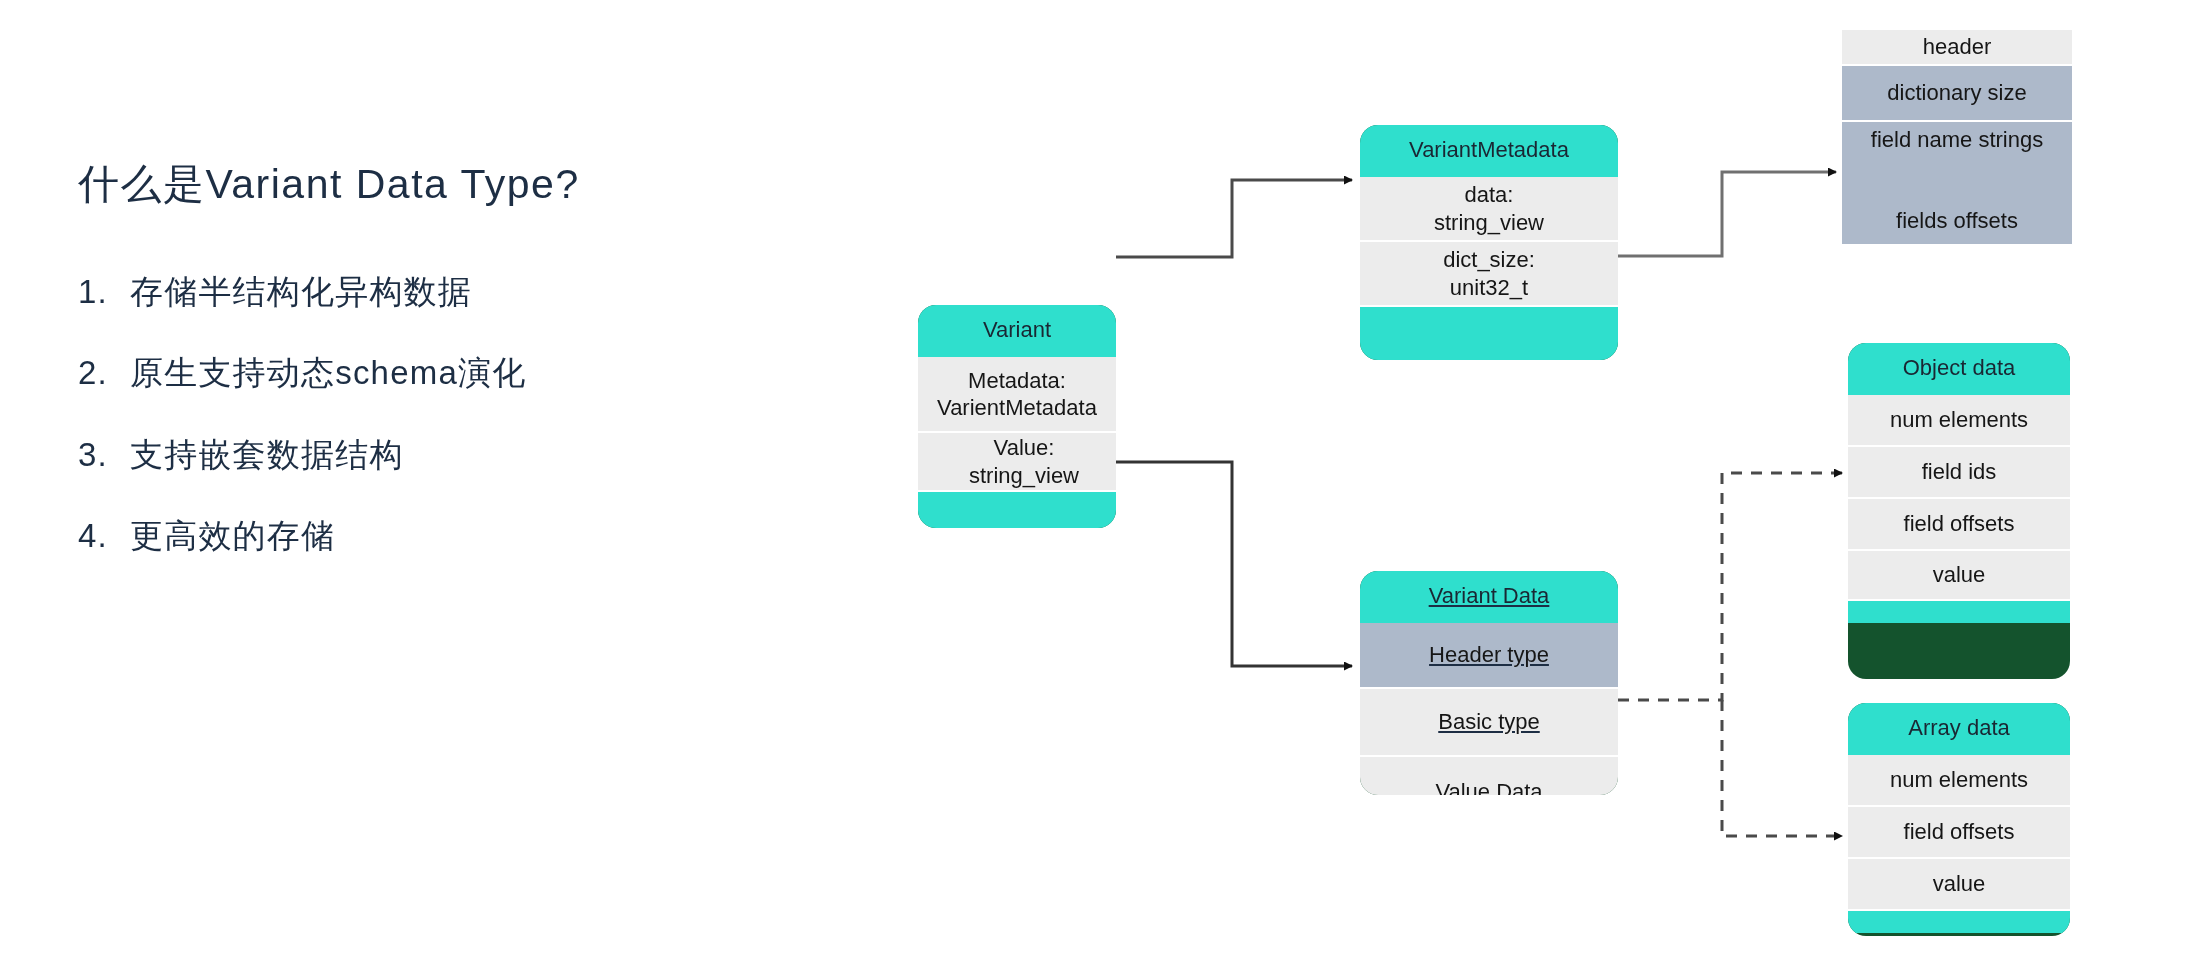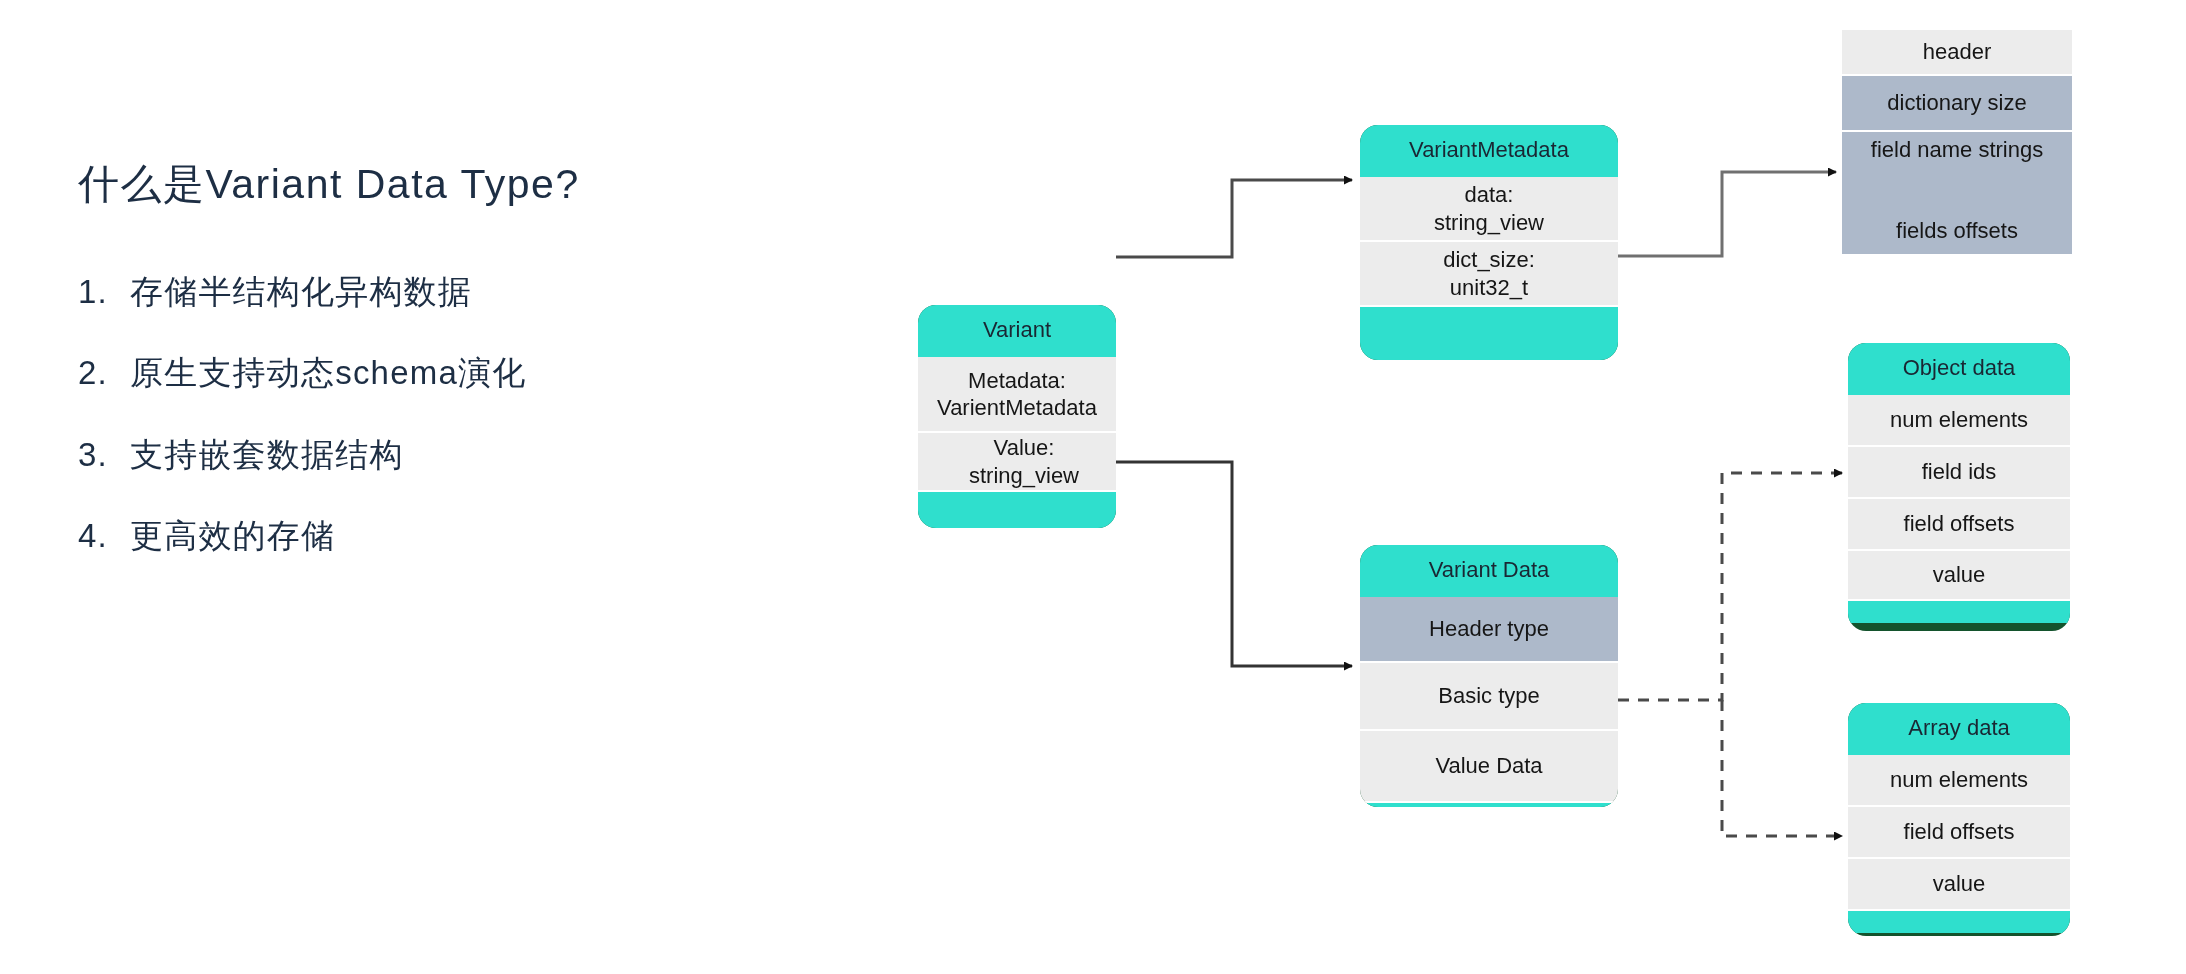--- a/index.html
+++ b/index.html
@@ -92,23 +92,23 @@
   .card-square {
     position: absolute;
     border-radius: 0;
     overflow: hidden;
     box-sizing: border-box;
   }
 
   
   #card-variant        { left: 918px; top: 305px;  width: 198px; height: 223px; }
   #card-variant-meta   { left: 1360px; top: 125px;  width: 258px; height: 235px; }
-  #card-variant-data   { left: 1360px; top: 545px;  width: 258px; height: 262px; }
+  #card-variant-data   { left: 1360px; top: 571px;  width: 258px; height: 224px; text-decoration: underline; }
   #card-metadata-bytes { left: 1842px; top: 30px;   width: 230px; height: 226px; }
-  #card-object-data    { left: 1848px; top: 343px;  width: 222px; height: 288px; }
+  #card-object-data    { left: 1848px; top: 343px;  width: 222px; height: 336px; }
   #card-array-data     { left: 1848px; top: 703px;  width: 222px; height: 233px; }
 
   
   #connectors {
     position: absolute;
     left: 0; top: 0;
     width: 2186px;
     height: 974px;
     pointer-events: none;
   }
@@ -184,21 +184,21 @@
       </div>
       <div class="row pad2" style="height:65px;">
         <span style="white-space:pre-line;">dict_size:
 unit32_t</span>
       </div>
     </div>
     <div class="card-foot" style="height:53px;"></div>
   </div>
 
   <div class="card-square" id="card-metadata-bytes">
-    <div class="row" style="height:46px;">
+    <div class="row" style="height:36px;">
       <span>header</span>
     </div>
     <div class="row alt" style="height:56px;">
       <span>dictionary size</span>
     </div>
     <div class="row alt" style="height:76px;border-bottom:none;align-items:flex-start;padding-top:4px;">
       <span>field name strings</span>
     </div>
     <div class="row alt" style="height:48px;">
       <span>fields offsets</span>

